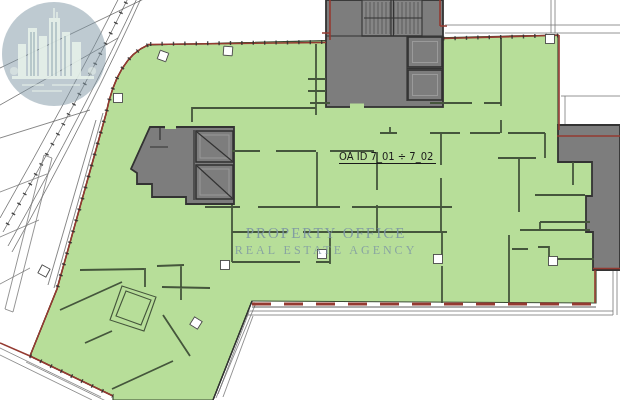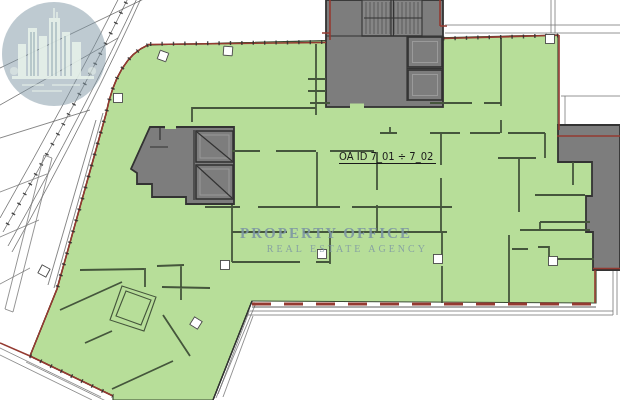--- a/index.html
+++ b/index.html
@@ -21,26 +21,26 @@
   .core{fill:var(--core-gray);stroke:var(--core-border);stroke-width:1.8;}
   .core-line{stroke:var(--core-border);stroke-width:1.2;fill:none;}
   .core-inner{fill:none;stroke:#9a9a9a;stroke-width:1;}
   .hatch{stroke:#4a4a4a;stroke-width:0.7;fill:none;}
   .col{fill:var(--column-fill);stroke:#4a4a4a;stroke-width:0.9;}
   .sill{stroke:#777;stroke-width:0.8;fill:none;}
   
   .wm-logo{position:absolute;left:246px;top:140px;width:108px;height:108px;}
   .wm-title{
     position:absolute;left:224px;top:225px;width:204px;text-align:center;
-    font-family:"Liberation Serif",serif;font-weight:bold;font-size:15px;
+    font-family:"Liberation Serif",serif;font-weight:normal;font-size:15px;
     letter-spacing:2px;color:var(--watermark-blue);opacity:.9;white-space:nowrap;
   }
   .wm-sub{
-    position:absolute;left:224px;top:243px;width:204px;text-align:right;
-    font-family:"Liberation Serif",serif;font-size:10px;letter-spacing:3px;
+    position:absolute;left:224px;top:243px;width:204px;text-align:center;
+    font-family:"Liberation Serif",serif;font-size:12px;letter-spacing:3px;
     color:var(--watermark-blue);opacity:.8;white-space:nowrap;
   }
   .oa-label{
     position:absolute;left:339px;top:151px;
     font-family:"DejaVu Sans",sans-serif;font-size:10px;color:#1a1a1a;
     border-bottom:1.2px solid #1a1a1a;padding:0 3px 1px 0;white-space:nowrap;
   }
 </style>
 </head>
 <body>

